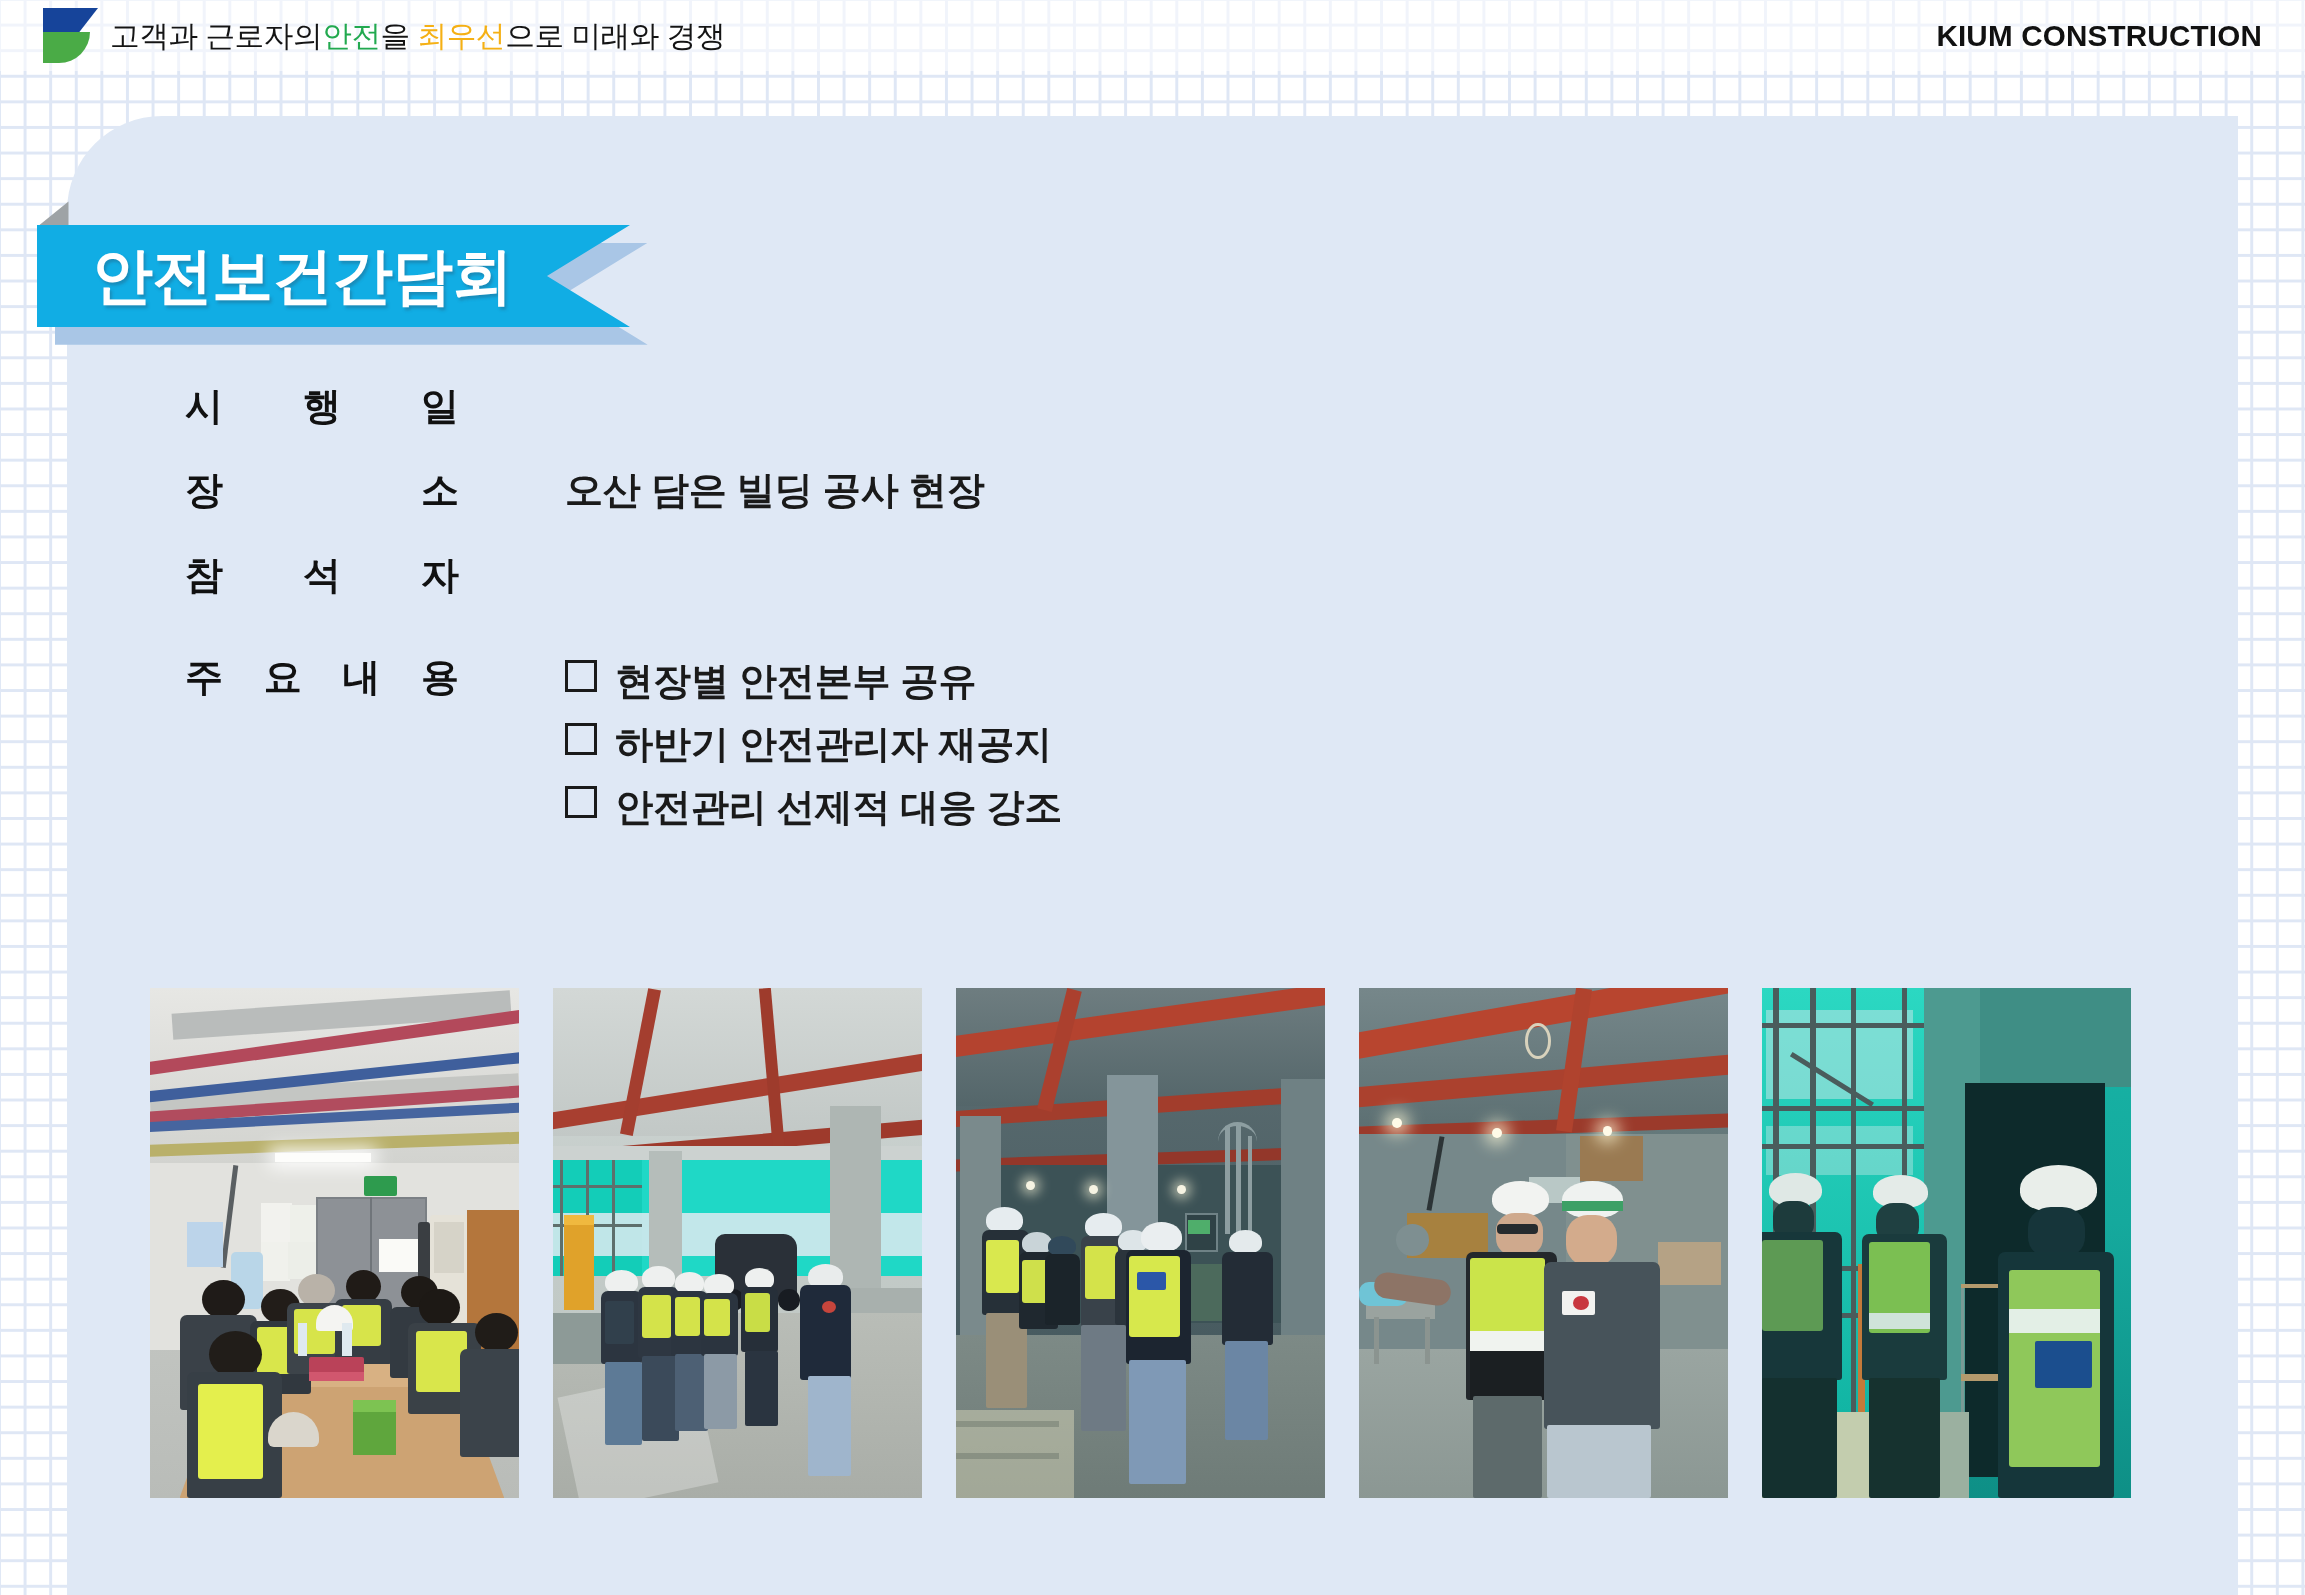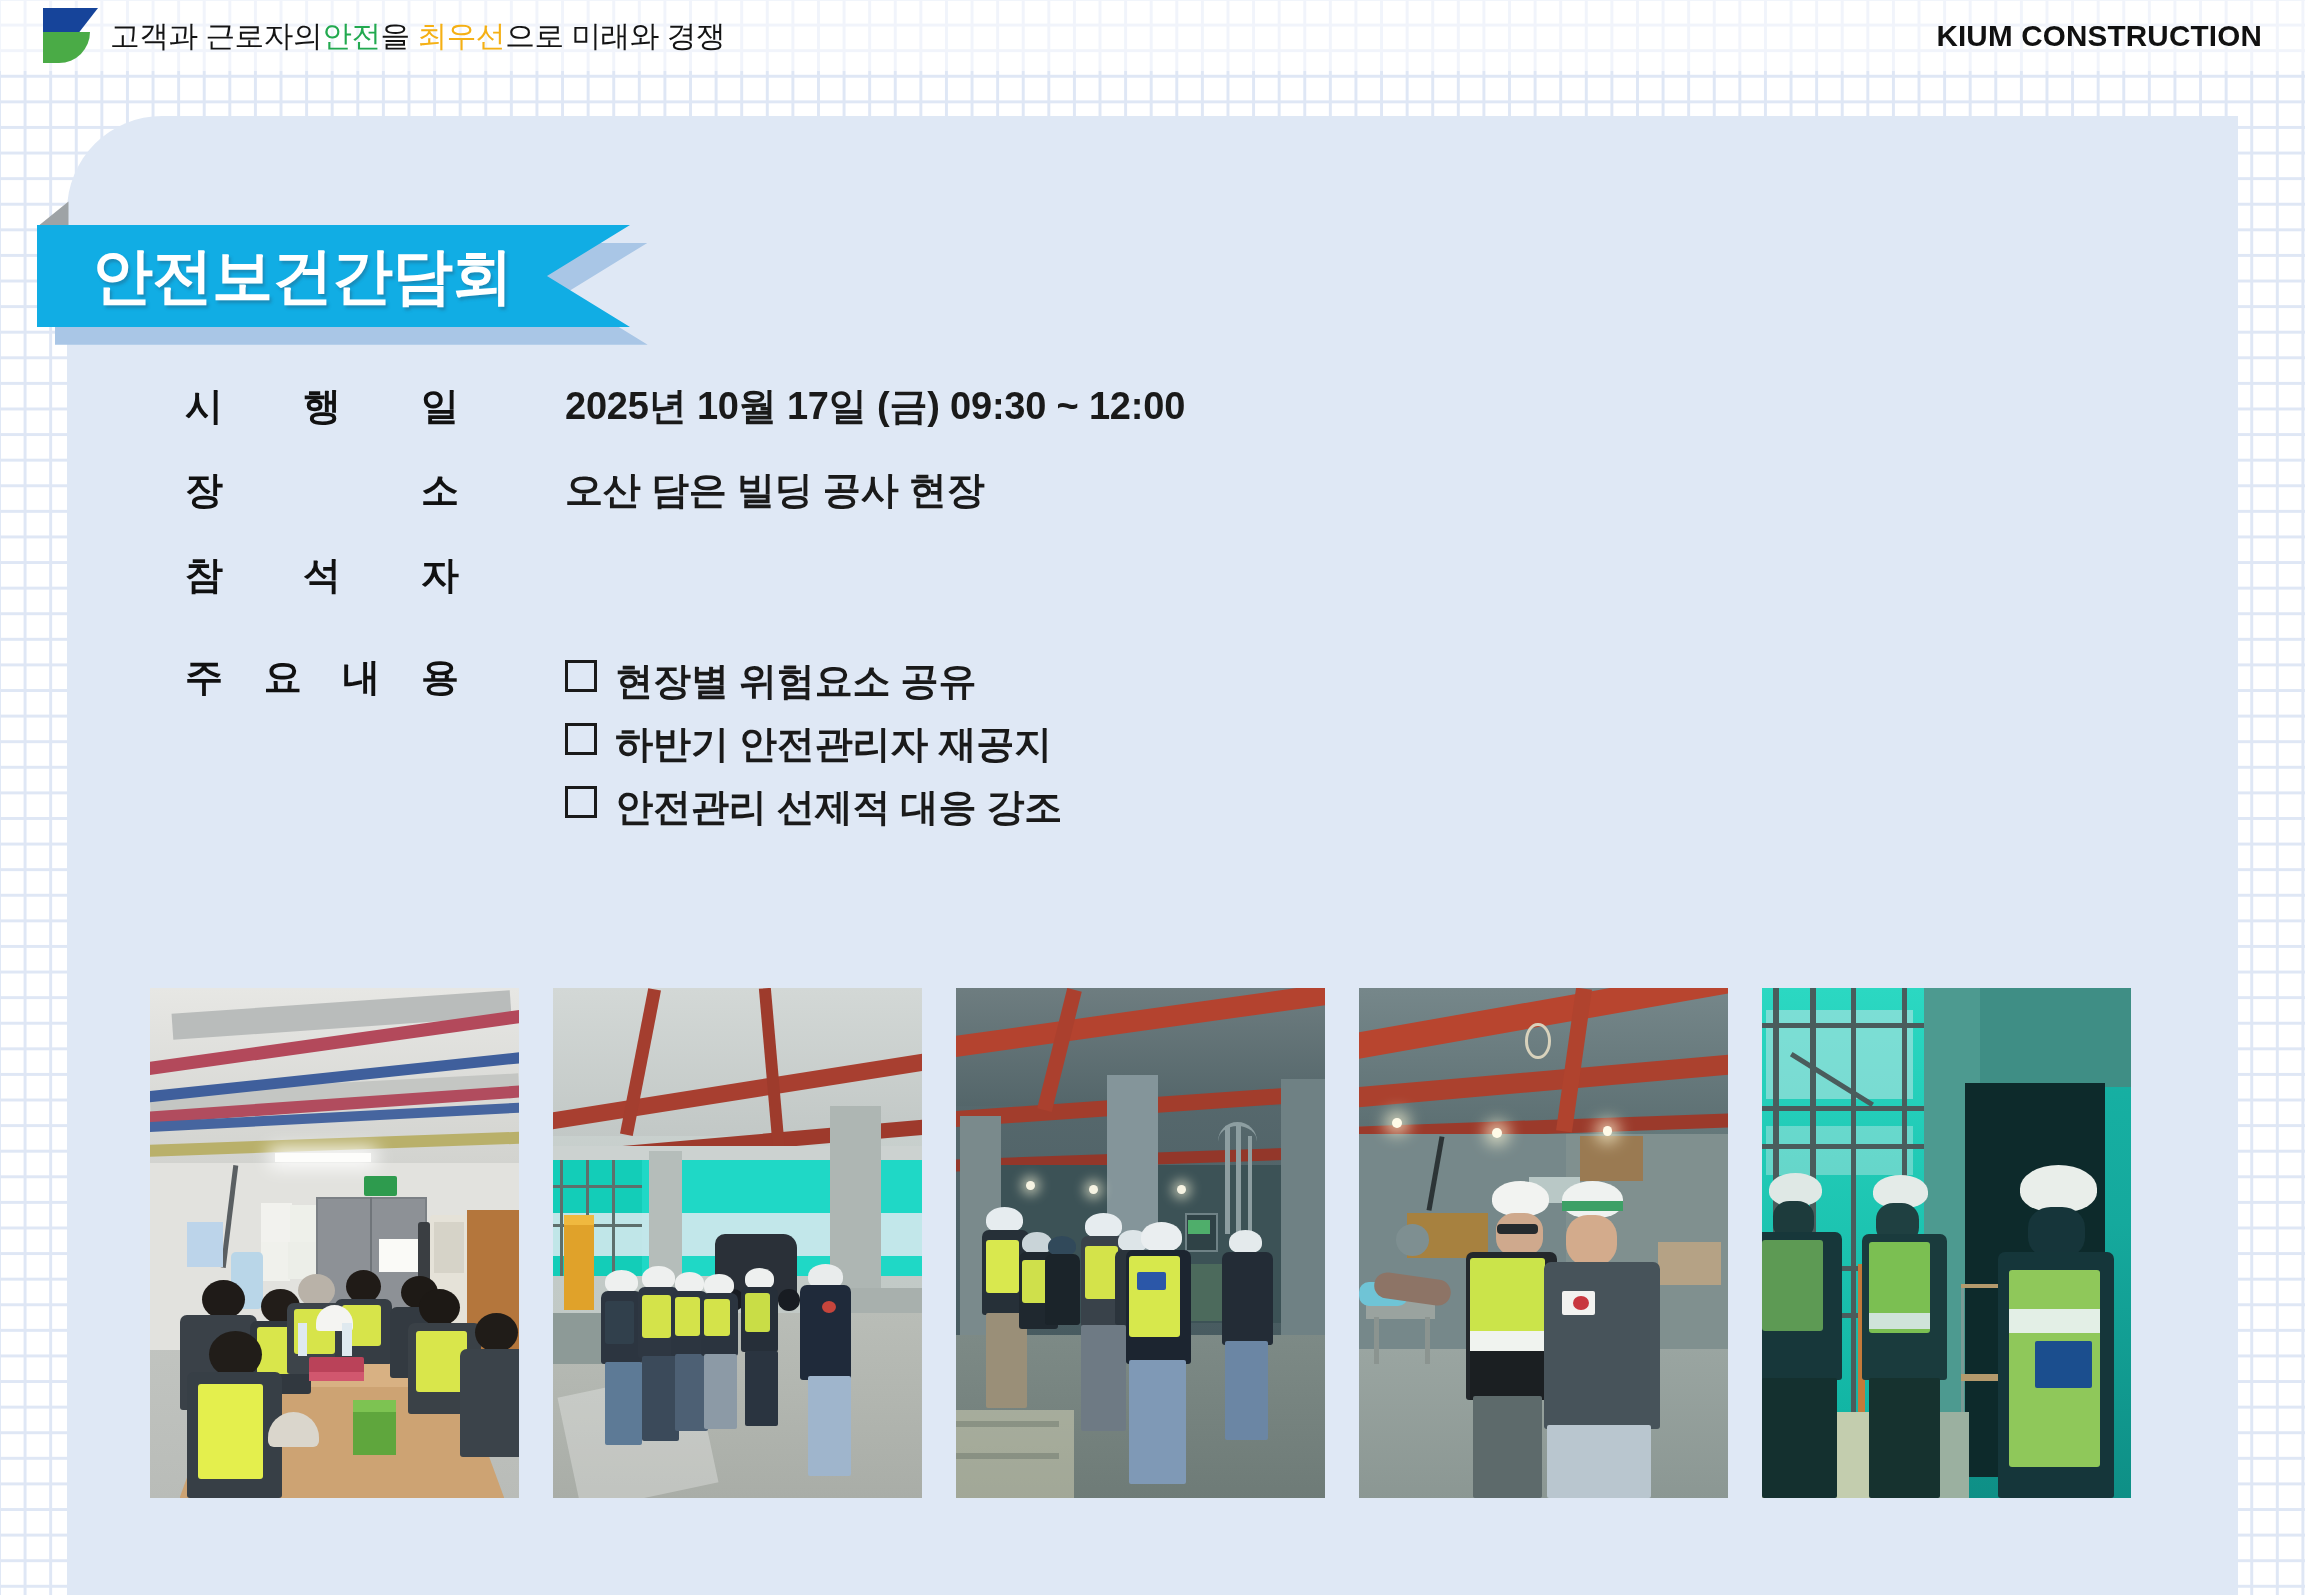--- a/index.html
+++ b/index.html
@@ -403,21 +403,20 @@
   </div>
 
   <div id="info">
 
     <div class="info-row" id="row-date">
       <div class="info-label">
         <span>시</span>
         <span>행</span>
         <span>일</span>
       </div>
-      <div class="info-value">2025년 10월 17일 (금) 09:30 ~ 12:00</div>
     </div>
 
     <div class="info-row" id="row-place">
       <div class="info-label">
         <span>장</span>
         <span></span>
         <span>소</span>
       </div>
       <div class="info-value">오산 담은 빌딩 공사 현장</div>
     </div>
@@ -433,21 +432,21 @@
     <div class="info-row" id="row-topics">
       <div class="info-label">
         <span>주</span>
         <span>요</span>
         <span>내</span>
         <span>용</span>
       </div>
       <div id="topic-list">
         <div class="topic-item">
           <span class="topic-box"></span>
-          <span>현장별 위험요소 공유</span>
+          <span>현장별 안전본부 공유</span>
         </div>
         <div class="topic-item">
           <span class="topic-box"></span>
           <span>하반기 안전관리자 재공지</span>
         </div>
         <div class="topic-item">
           <span class="topic-box"></span>
           <span>안전관리 선제적 대응 강조</span>
         </div>
       </div>

